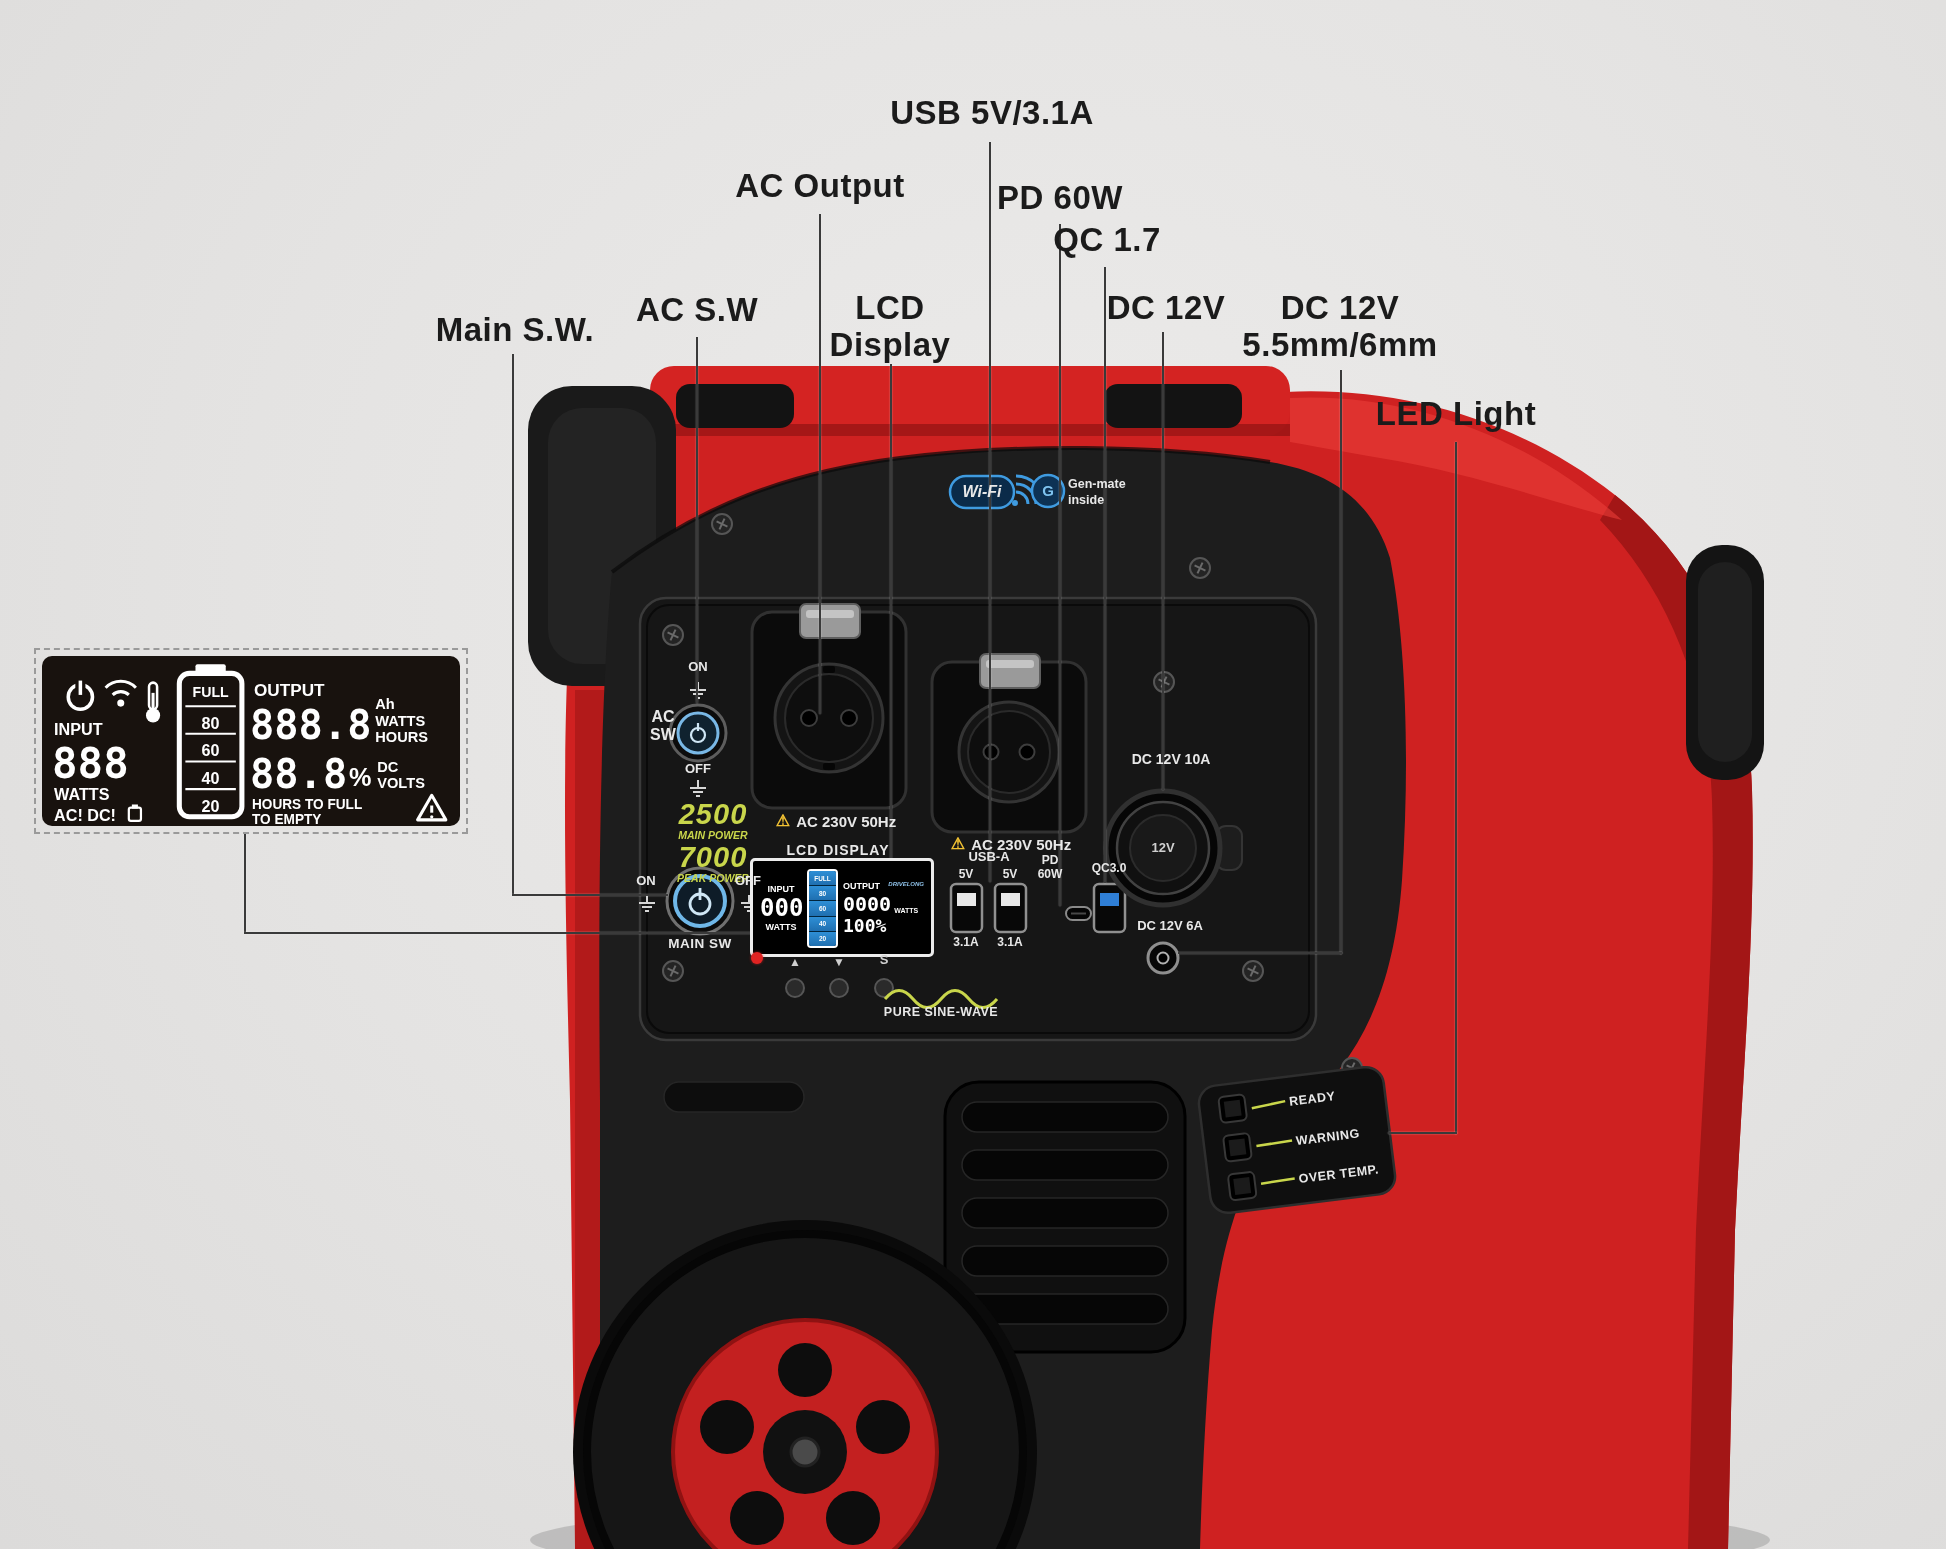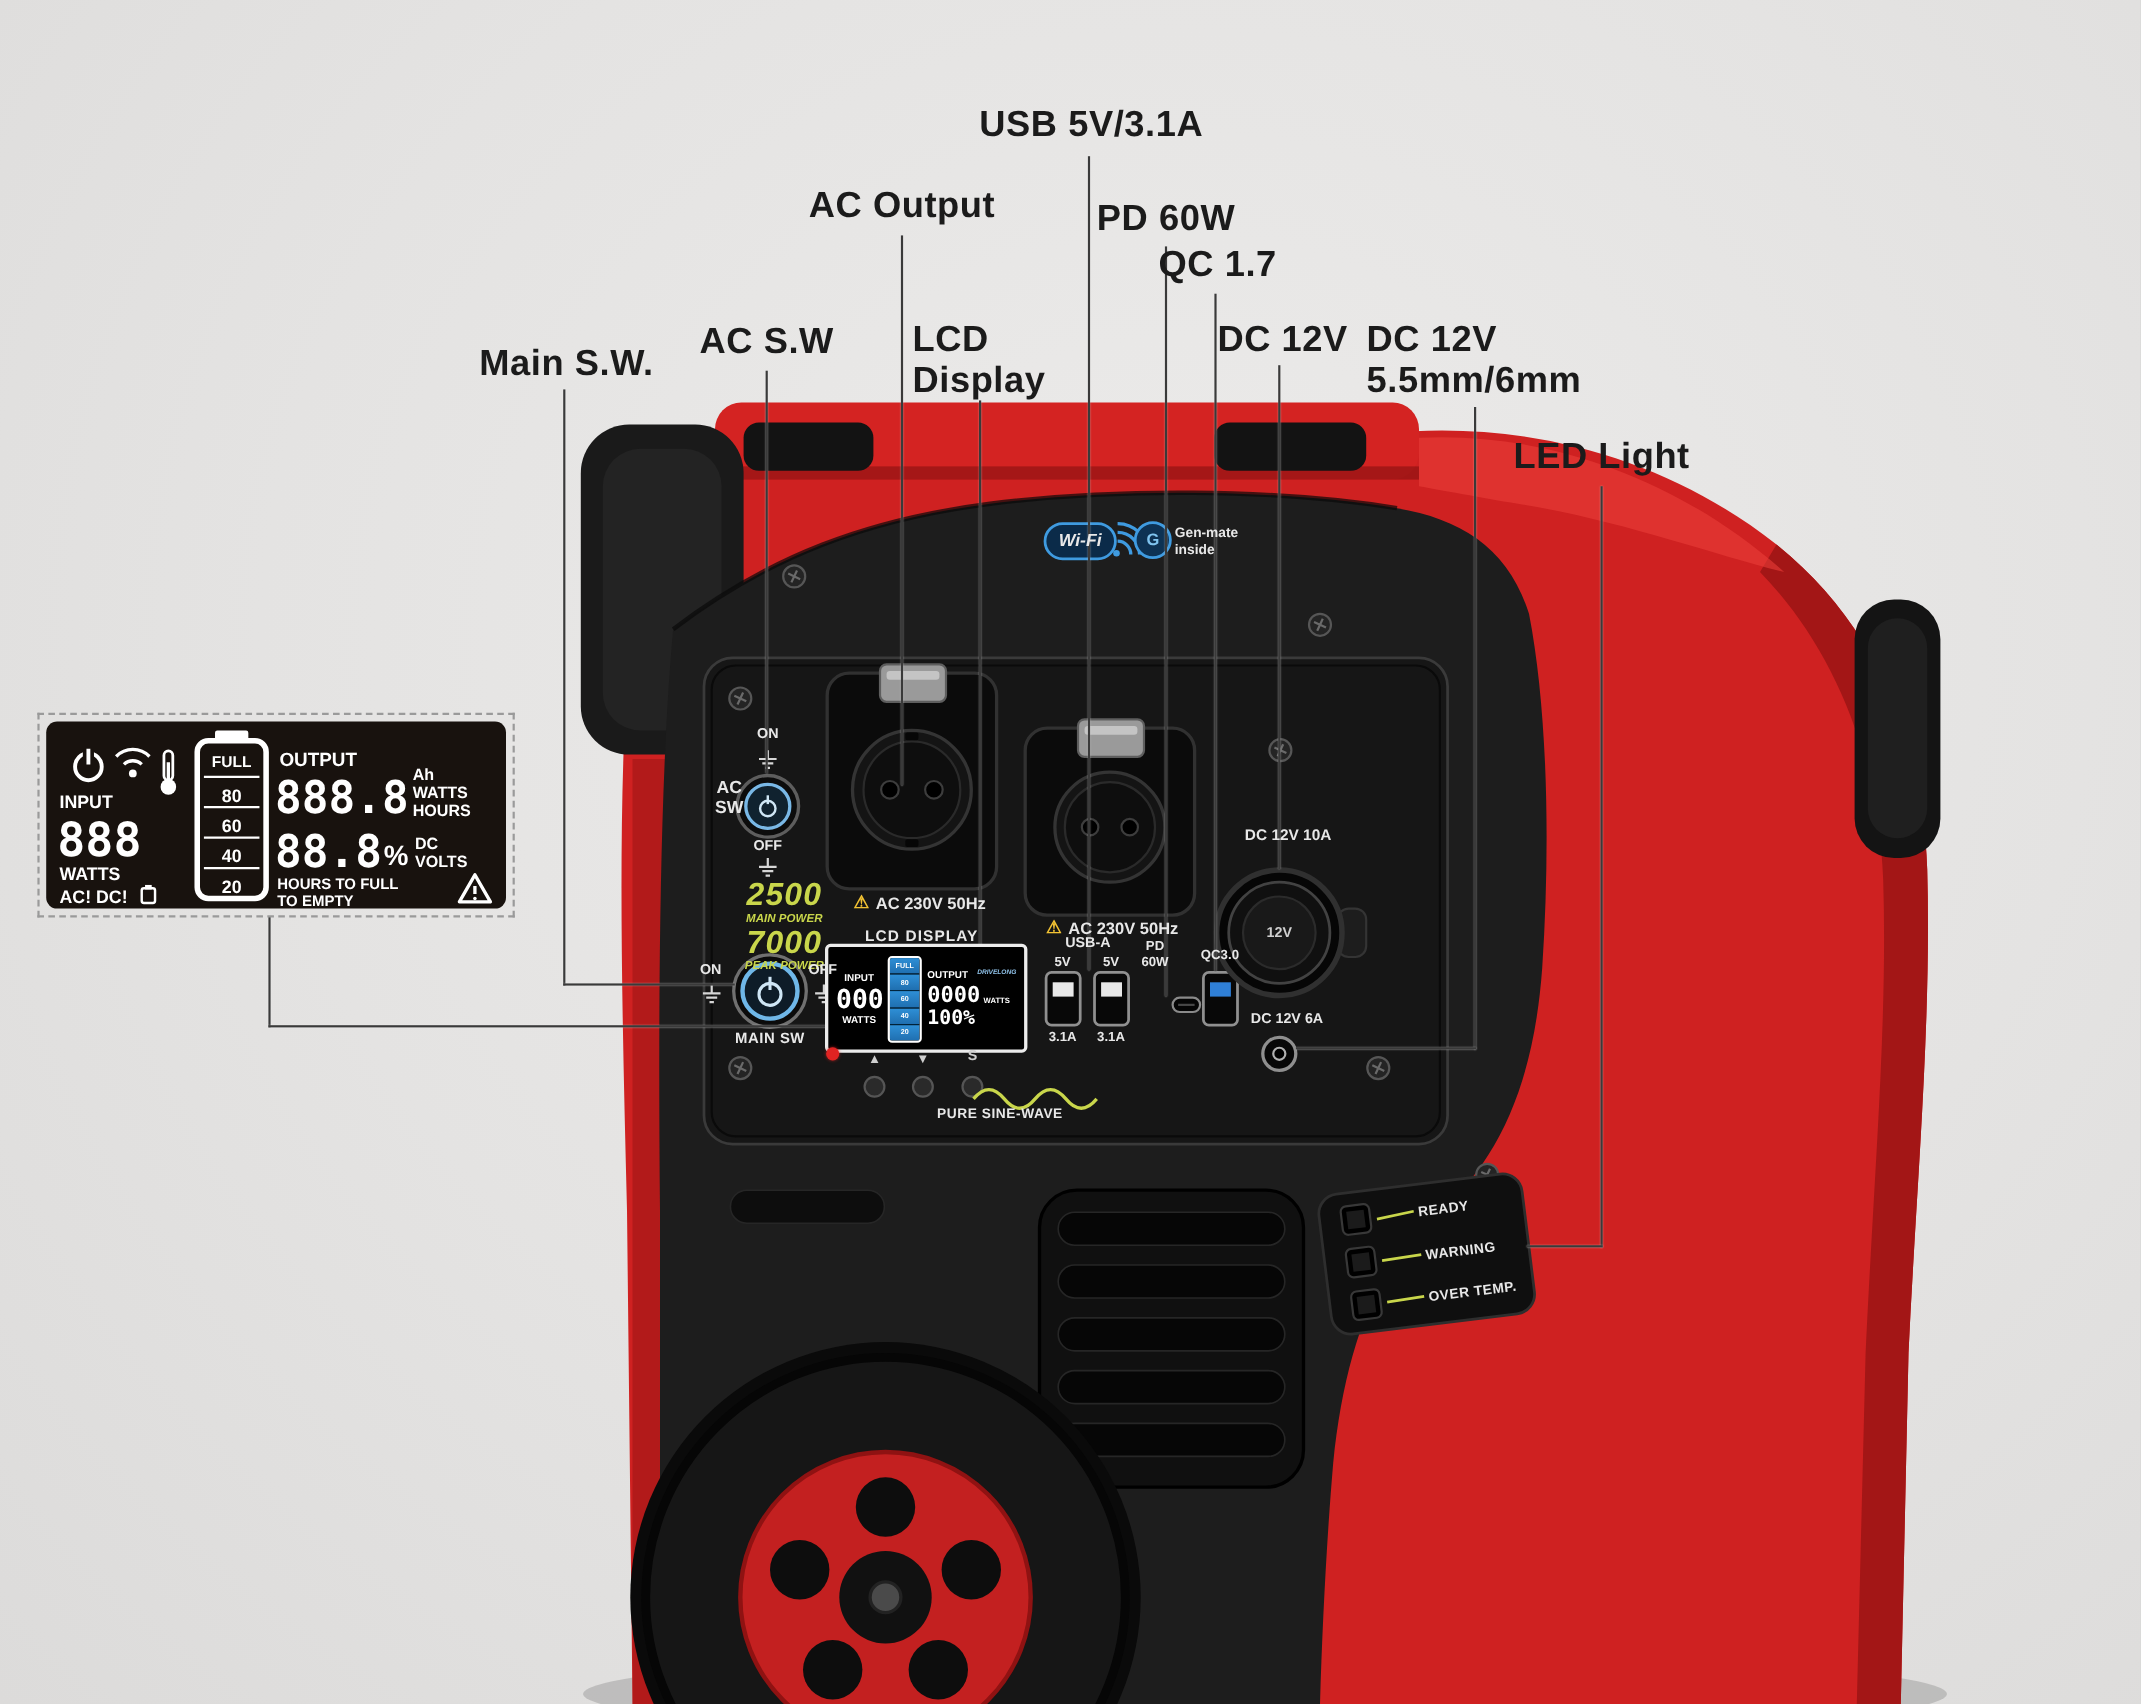--- a/index.html
+++ b/index.html
@@ -2,21 +2,21 @@
 <html><head>
 <meta charset="utf-8">
 <style>
   html,body{margin:0;padding:0;background:#d8d8d7;}
   #canvas{position:relative;width:1946px;height:1549px;overflow:hidden;
     background:radial-gradient(ellipse at 55% 38%, #ecebea 0%, #e4e3e2 55%, #dcdbda 100%);
     font-family:"Liberation Sans",sans-serif;}
   .abs{position:absolute;}
   
   .lbl{position:absolute;transform:translateX(-50%);color:#1b1b1b;font-size:33px;font-weight:bold;
-    line-height:1.12;white-space:pre-line;letter-spacing:.5px;z-index:4;}
+    line-height:1.12;text-align:center;white-space:pre-line;letter-spacing:.5px;z-index:4;}
   
   .cl{position:absolute;background:#3a3a3a;box-shadow:0 0 1.5px rgba(255,255,255,.55);z-index:2;}
   
   .pt{position:absolute;transform:translateX(-50%);color:#e8e8e8;font-weight:bold;text-align:center;
     white-space:pre-line;line-height:1.15;z-index:3;}
   .yel{color:#c9d64b;font-style:italic;text-align:center;}
   .warn{display:flex;gap:6px;align-items:center;}
   .wicon{color:#f2c233;font-size:16px;font-weight:bold;}
   
   .lcd{position:absolute;left:750px;top:858px;width:184px;height:99px;background:#000;
@@ -309,21 +309,21 @@
   <div class="pt" style="left:966px;top:936px;font-size:12px">3.1A</div>
   <div class="pt" style="left:1010px;top:936px;font-size:12px">3.1A</div>
   <div class="pt" style="left:1050px;top:854px;font-size:12px">PD
 60W</div>
   <div class="pt" style="left:1109px;top:862px;font-size:12px">QC3.0</div>
 
   <div class="pt" style="left:1171px;top:751px;font-size:14px">DC 12V 10A</div>
   <div class="pt" style="left:1163px;top:841px;font-size:13px;color:#cfcfcf">12V</div>
   <div class="pt" style="left:1170px;top:919px;font-size:13px">DC 12V 6A</div>
 
-  <div class="pt" style="left:909px;top:1005px;font-size:12.5px;letter-spacing:.5px">PURE SINE-WAVE</div>
+  <div class="pt" style="left:941px;top:1005px;font-size:12.5px;letter-spacing:.5px">PURE SINE-WAVE</div>
 
   <div class="pt" style="left:982px;top:483px;font-size:16px;font-style:italic">Wi-Fi</div>
   <div class="pt" style="left:1048px;top:482px;font-size:15px;color:#7fc4f0">G</div>
   <div class="pt" style="left:1068px;top:477px;font-size:12.5px;transform:none;text-align:left;line-height:1.25">Gen-mate
 inside</div>
 
   <div id="inset">
     <div id="inset-inner">
       <svg width="100%" height="100%" viewBox="0 0 414 166" preserveAspectRatio="none">
 

